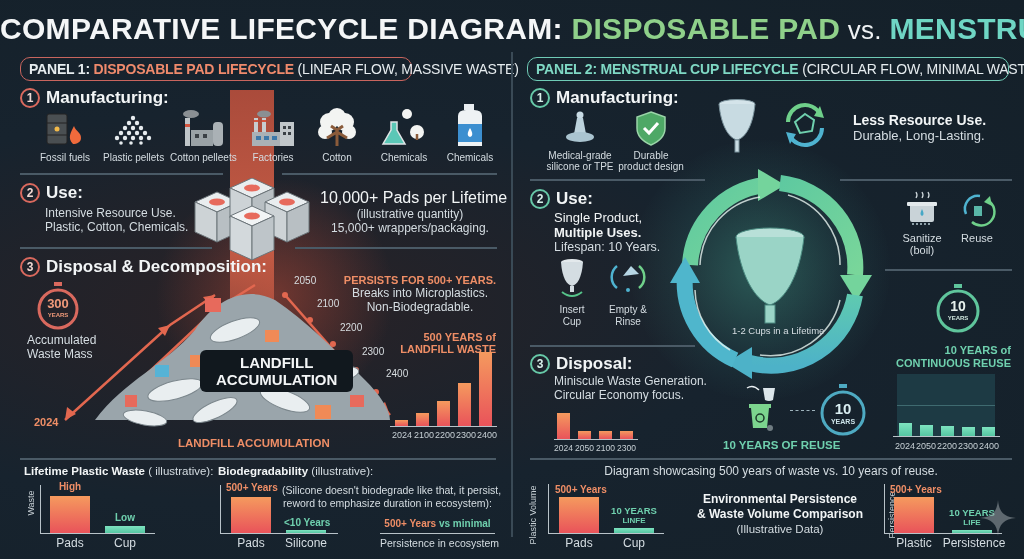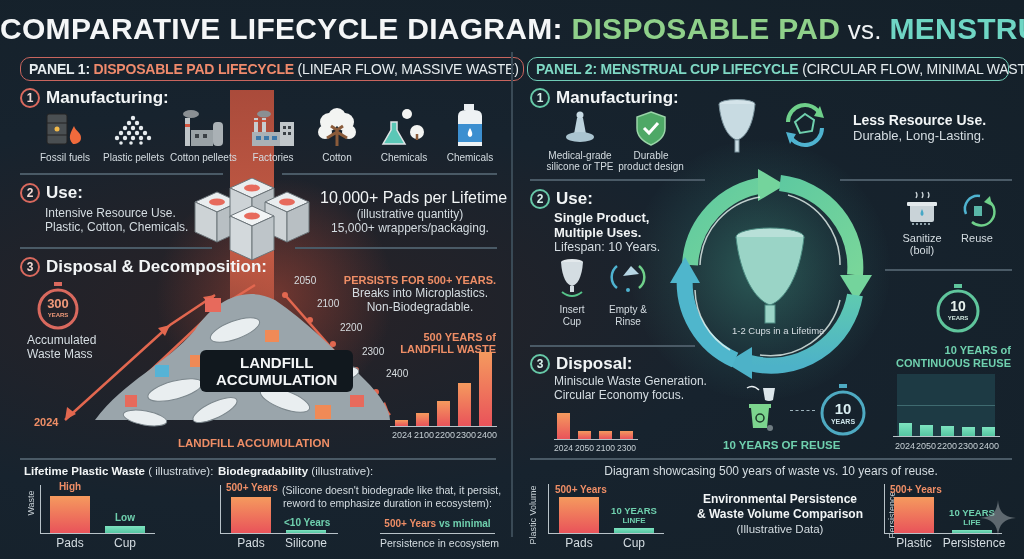--- a/index.html
+++ b/index.html
@@ -2,21 +2,21 @@
 <html><head>
 <meta charset="utf-8">
 <style>
 *{box-sizing:border-box;margin:0;padding:0}
 html,body{width:1024px;height:559px;overflow:hidden;background:#15222d;font-family:"Liberation Sans",sans-serif;color:#e8edf0}
 .root{position:relative;width:1024px;height:559px;background:radial-gradient(ellipse at 25% 55%,#2a2226 0%,#17232e 45%,#142029 100%)}
 .abs{position:absolute}
 .title{left:0;right:0;top:12px;text-align:center;font-size:30px;font-weight:700;letter-spacing:.3px;white-space:nowrap}
 .title .w{color:#f4f6f7}.title .g{color:#8fd08a}.title .vs{color:#f0f3f5;font-weight:400;font-size:26px}.title .c{color:#6fd6c4}
 .panel-hdr{height:24px;border-radius:10px;font-size:14px;font-weight:700;padding:3px 8px;white-space:nowrap;letter-spacing:-.2px}
-.ph1{left:20px;top:57px;width:504px;border:1.5px solid #c9655e}
+.ph1{left:20px;top:57px;width:392px;border:1.5px solid #c9655e}
 .ph2{left:527px;top:57px;width:482px;border:1.5px solid #6fcbb6}
 .ph-a{color:#e6ecef}.ph-b1{color:#ef8a6c}.ph-b2{color:#7fd8c4}.ph-c{color:#e6ecef;font-weight:400}
 .divider{left:511px;top:52px;width:2px;height:485px;background:#3a4a56}
 .step{display:flex;align-items:center;gap:6px;font-size:17px;font-weight:700;color:#f2f5f6;white-space:nowrap}
 .num{width:20px;height:20px;border-radius:50%;display:flex;align-items:center;justify-content:center;font-size:12px;font-weight:700}
 .num.r{border:2px solid #d9695e;color:#f0d8d3}
 .num.t{border:2px solid #67c9a8;color:#d8f1ea}
 .desc{font-size:12px;color:#d5dde2;line-height:14px;white-space:nowrap}
 .hr{height:1.5px;background:#4a5a66}
 .icon-lbl{font-size:10px;color:#d5dde2;text-align:center;white-space:nowrap}
@@ -419,21 +419,21 @@
     <path d="M76 72 C80 110 95 135 110 140 C125 135 140 110 144 72" fill="#9ad4c6" stroke="#4c8c82"></path>
     <rect x="105" y="140" width="10" height="18" fill="#9ad4c6" stroke="#4c8c82"></rect>
   </svg>
   <div class="abs tick" style="left:732px;top:325px;font-size:9.5px;color:#d5dde2">1-2 Cups in a Lifetime</div>
 
   <div class="abs step" style="left:530px;top:189px">
     <span class="num t">2</span>
     <span>Use:</span>
   </div>
   <div class="abs" style="left:554px;top:210px;white-space:nowrap">
-    <div style="font-size:13px;font-weight:700;color:#f2f5f6;line-height:15px">Single Product,</div>
+    <div style="font-size:13px;font-weight:400;color:#f2f5f6;line-height:15px">Single Product,</div>
     <div style="font-size:13px;font-weight:700;color:#f2f5f6;line-height:15px">Multiple Uses.</div>
     <div style="font-size:12.5px;color:#d5dde2;line-height:15px">Lifespan: 10 Years.</div>
   </div>
 
   <div class="abs" style="left:552px;top:258px;width:40px;text-align:center">
     <svg width="28" height="42" viewBox="0 0 28 42">
         <ellipse cx="14" cy="4" rx="11" ry="3" fill="#e3e9ec"></ellipse>
         <path d="M3 4 C4 20 9 27 14 28 C19 27 24 20 25 4" fill="#d4dde2"></path>
         <rect x="12" y="28" width="4" height="6" fill="#d4dde2"></rect>
         <path d="M4 34 Q14 42 24 34" stroke="#56c48a" stroke-width="2" fill="none"></path>

